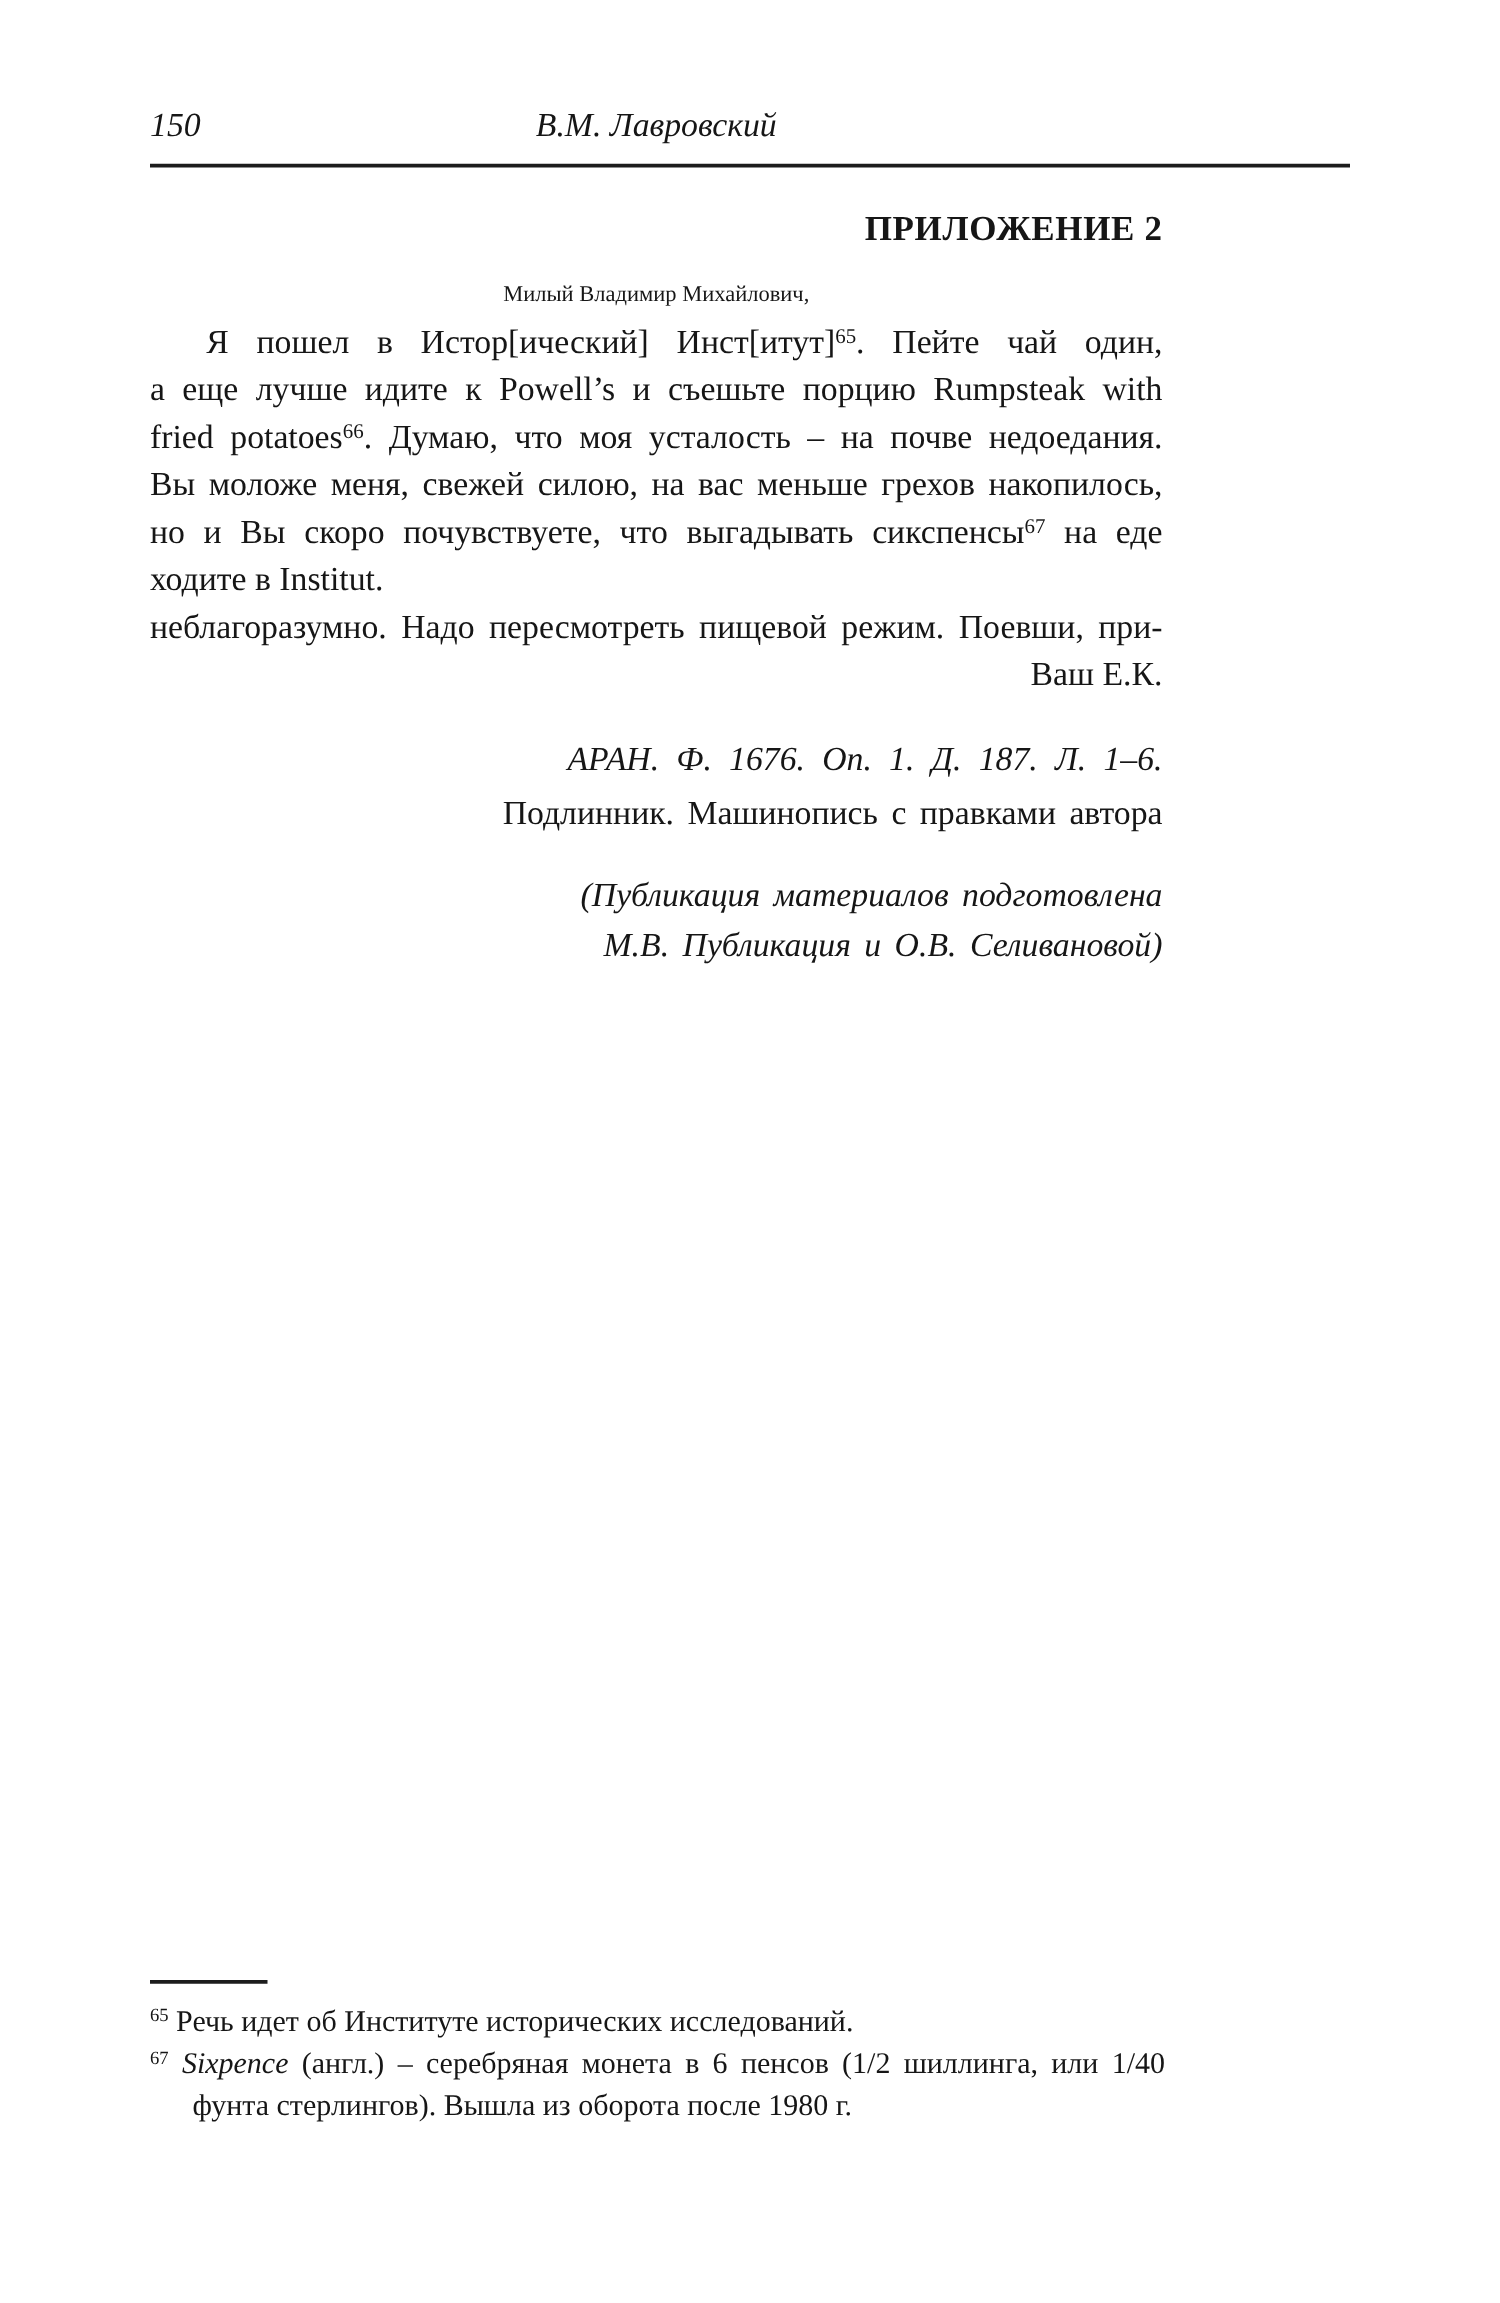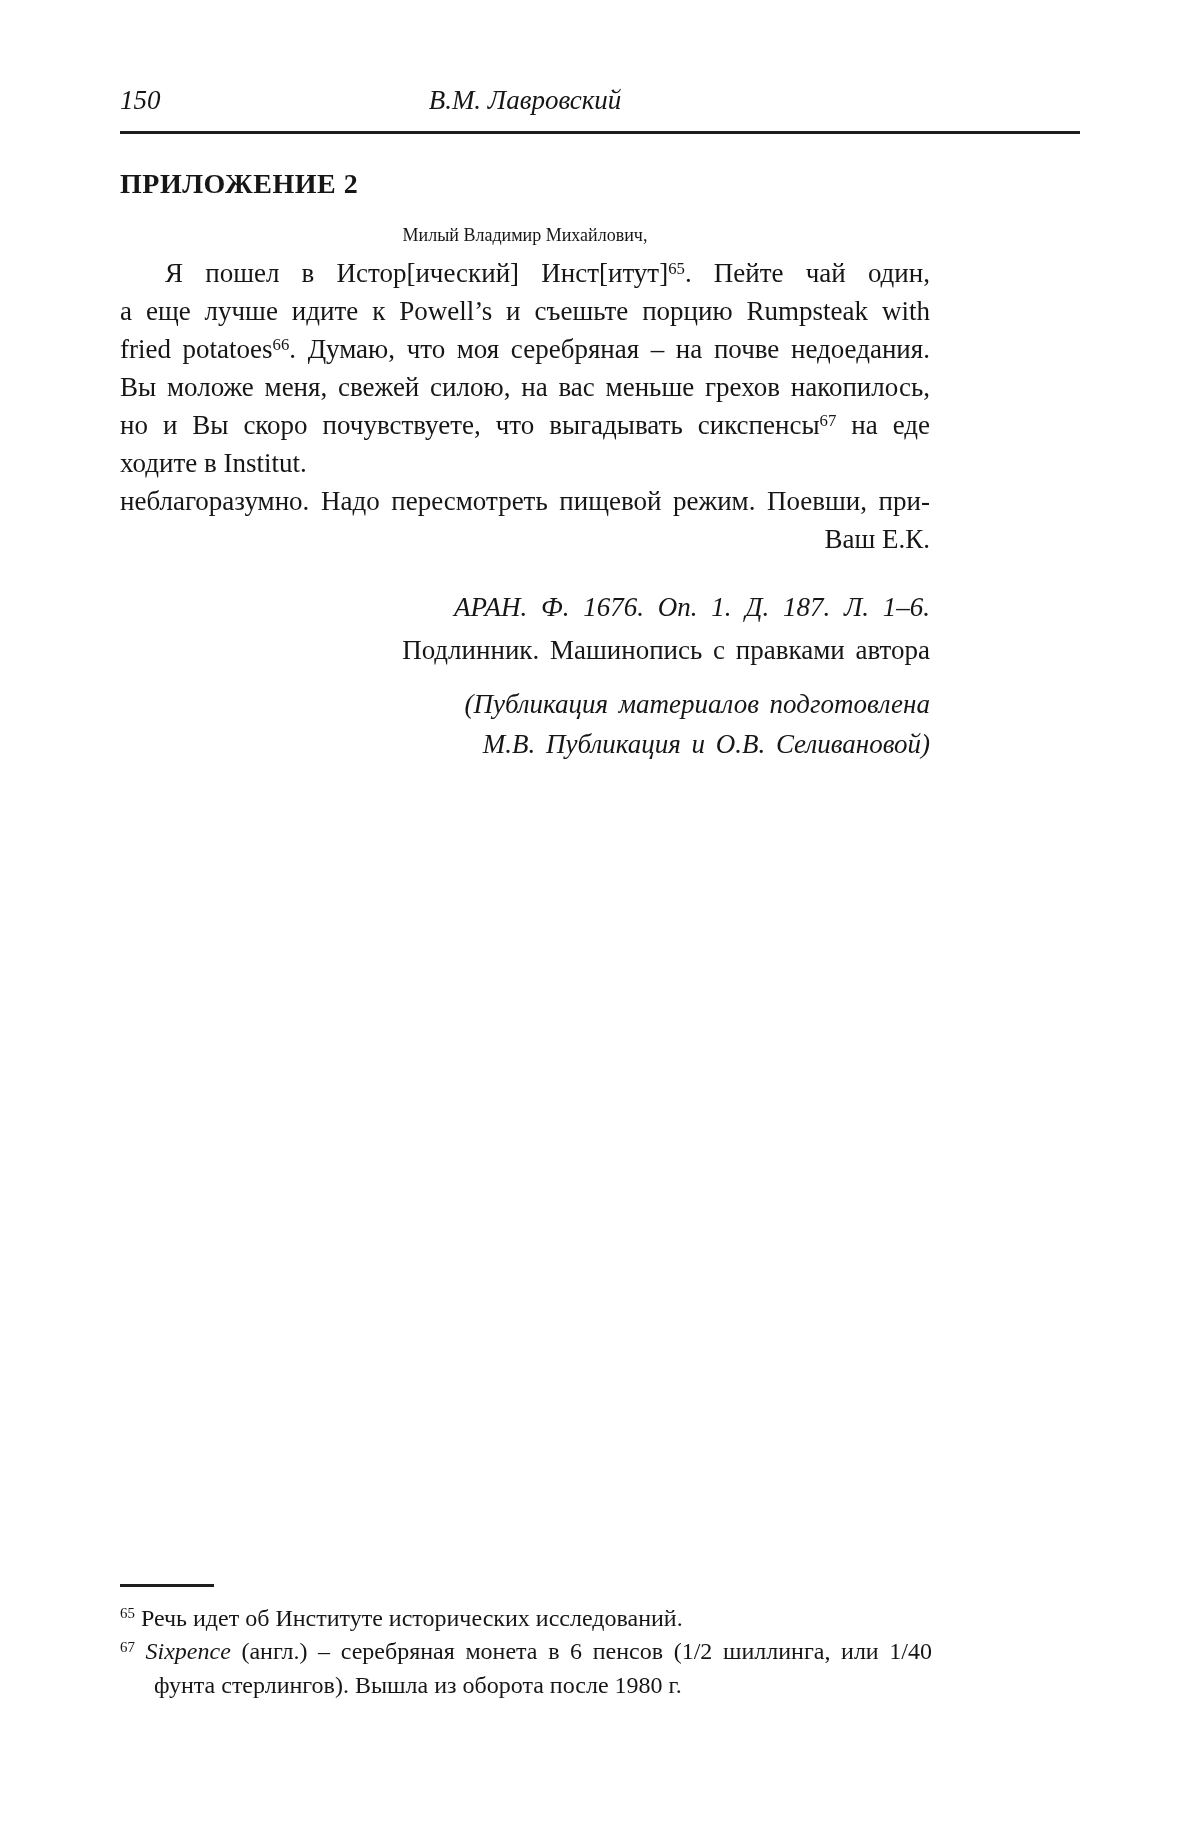--- a/index.html
+++ b/index.html
@@ -32,21 +32,21 @@
     position:absolute;left:0;top:0;width:810px;
     text-align:center;
     font-style:italic;font-size:27px;line-height:30px;
   }
   
   .content{
     margin-left:120px;width:810px;flex:0 0 auto;
   }
   .appendix-title{
     margin-top:30px;
-    text-align:left;
+    text-align:right;
     font-weight:bold;
     font-size:28px;line-height:40px;
     letter-spacing:.5px;
   }
   .salutation{
     margin-top:12px;
     text-align:center;
     font-size:18px;line-height:38px;
   }
   .letter-body{
@@ -60,21 +60,21 @@
     font-size:27px;line-height:38px;
   }
   .source-block{
     margin-top:28px;
     text-align:right;
     font-size:27px;line-height:43px;
     word-spacing:4px;
   }
   .archive-ref{word-spacing:7px;font-style:italic;}
   .pub-note{font-style:italic;line-height:40px;}
-  .pub-note.firstline{margin-top:12px;}
+  .pub-note.firstline{margin-top:24px;}
   
   .footnote-section{
     margin-top:auto;
     margin-left:120px;width:812px;
     flex:0 0 auto;
   }
   .footnote-rule{
     width:94px;height:0;
     border-top:3px solid #1d1d1d;
     margin-bottom:15px;
@@ -102,21 +102,21 @@
     <span class="running-title">В.М. Лавровский</span>
   </div>
 
   <div class="content">
     <div class="appendix-title">ПРИЛОЖЕНИЕ 2</div>
     <div class="salutation">Милый Владимир Михайлович,</div>
 
     <div class="letter-body">
         <div class="body-line first"><span>Я пошел в Истор[ический] Инст[итут]</span><sup>65</sup><span>. Пейте чай один,</span></div>
         <div class="body-line mid"><span>а еще лучше идите к Powell’s и съешьте порцию Rumpsteak with</span></div>
-        <div class="body-line mid"><span>fried potatoes</span><sup>66</sup><span>. Думаю, что моя серебряная – на почве недоедания.</span></div>
+        <div class="body-line mid"><span>fried potatoes</span><sup>66</sup><span>. Думаю, что моя усталость – на почве недоедания.</span></div>
         <div class="body-line mid"><span>Вы моложе меня, свежей силою, на вас меньше грехов накопилось,</span></div>
         <div class="body-line mid"><span>но и Вы скоро почувствуете, что выгадывать сикспенсы</span><sup>67</sup><span> на еде</span></div>
         <div class="body-line last"><span>ходите в Institut.</span></div>
         <div class="body-line mid"><span>неблагоразумно. Надо пересмотреть пищевой режим. Поевши, при-</span></div>
       </div>
 
     <div class="signature">Ваш Е.К.</div>
 
     <div class="source-block">
       <div class="archive-ref">АРАН. Ф. 1676. Оп. 1. Д. 187. Л. 1–6.</div>

